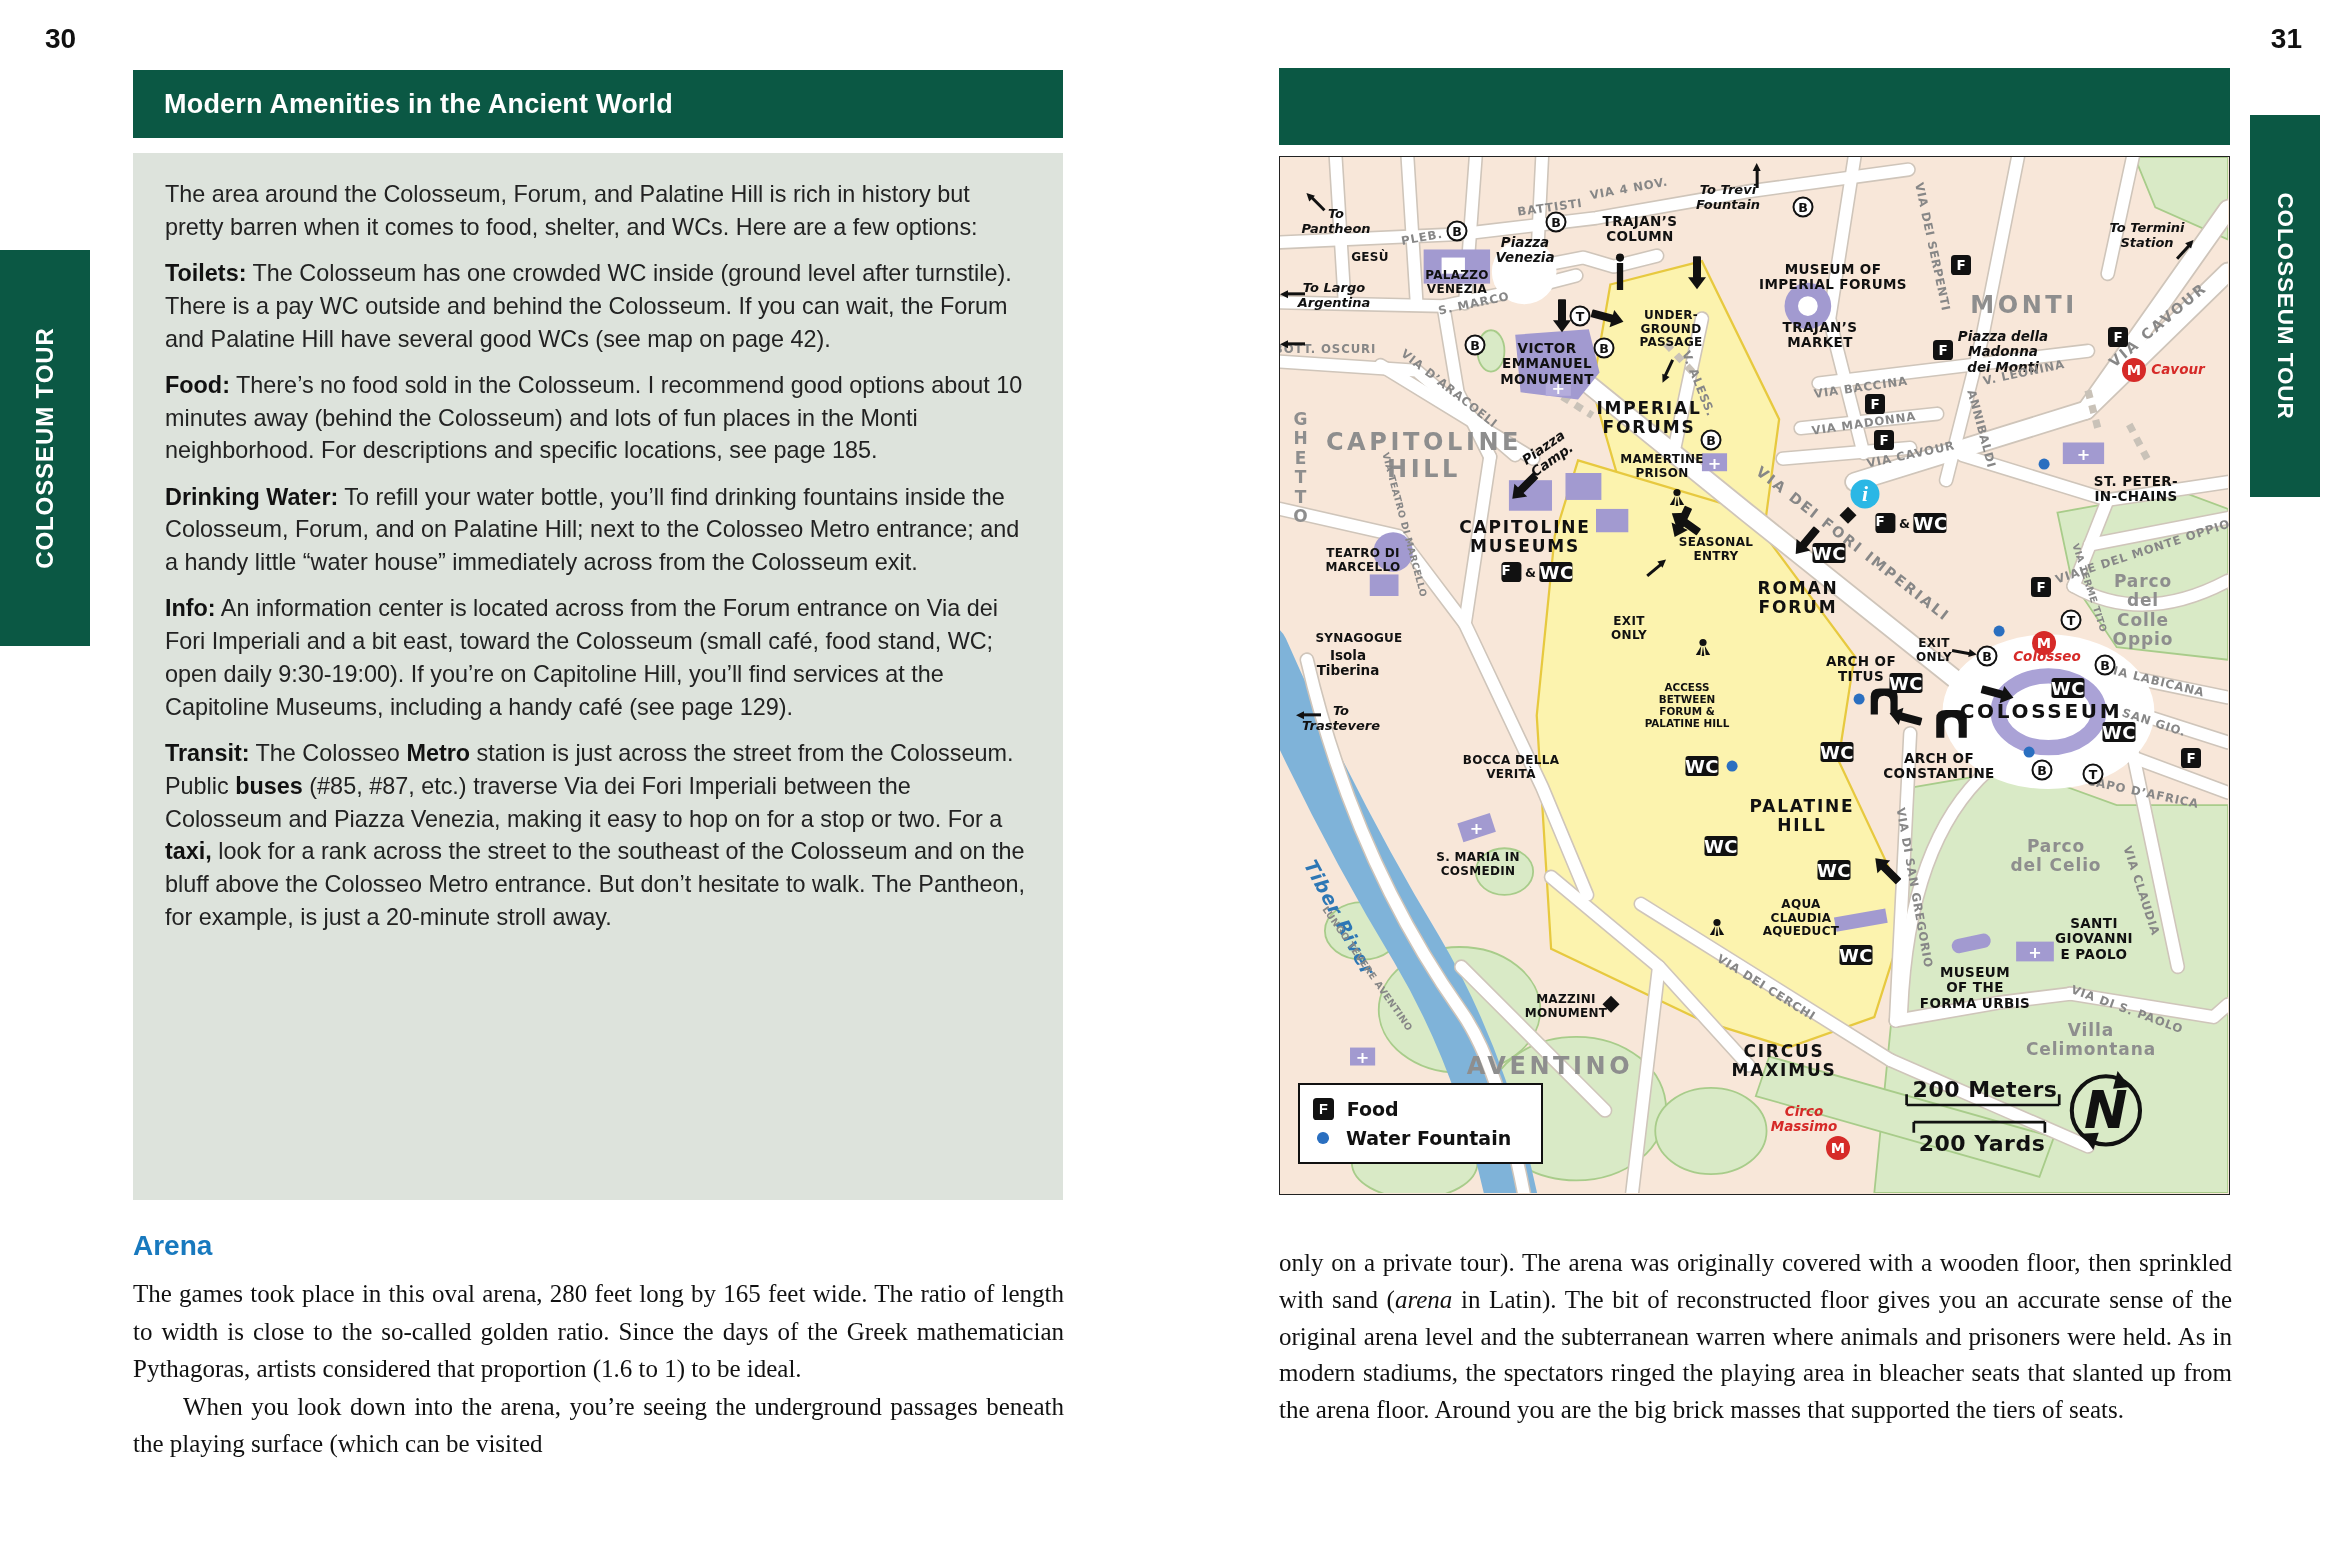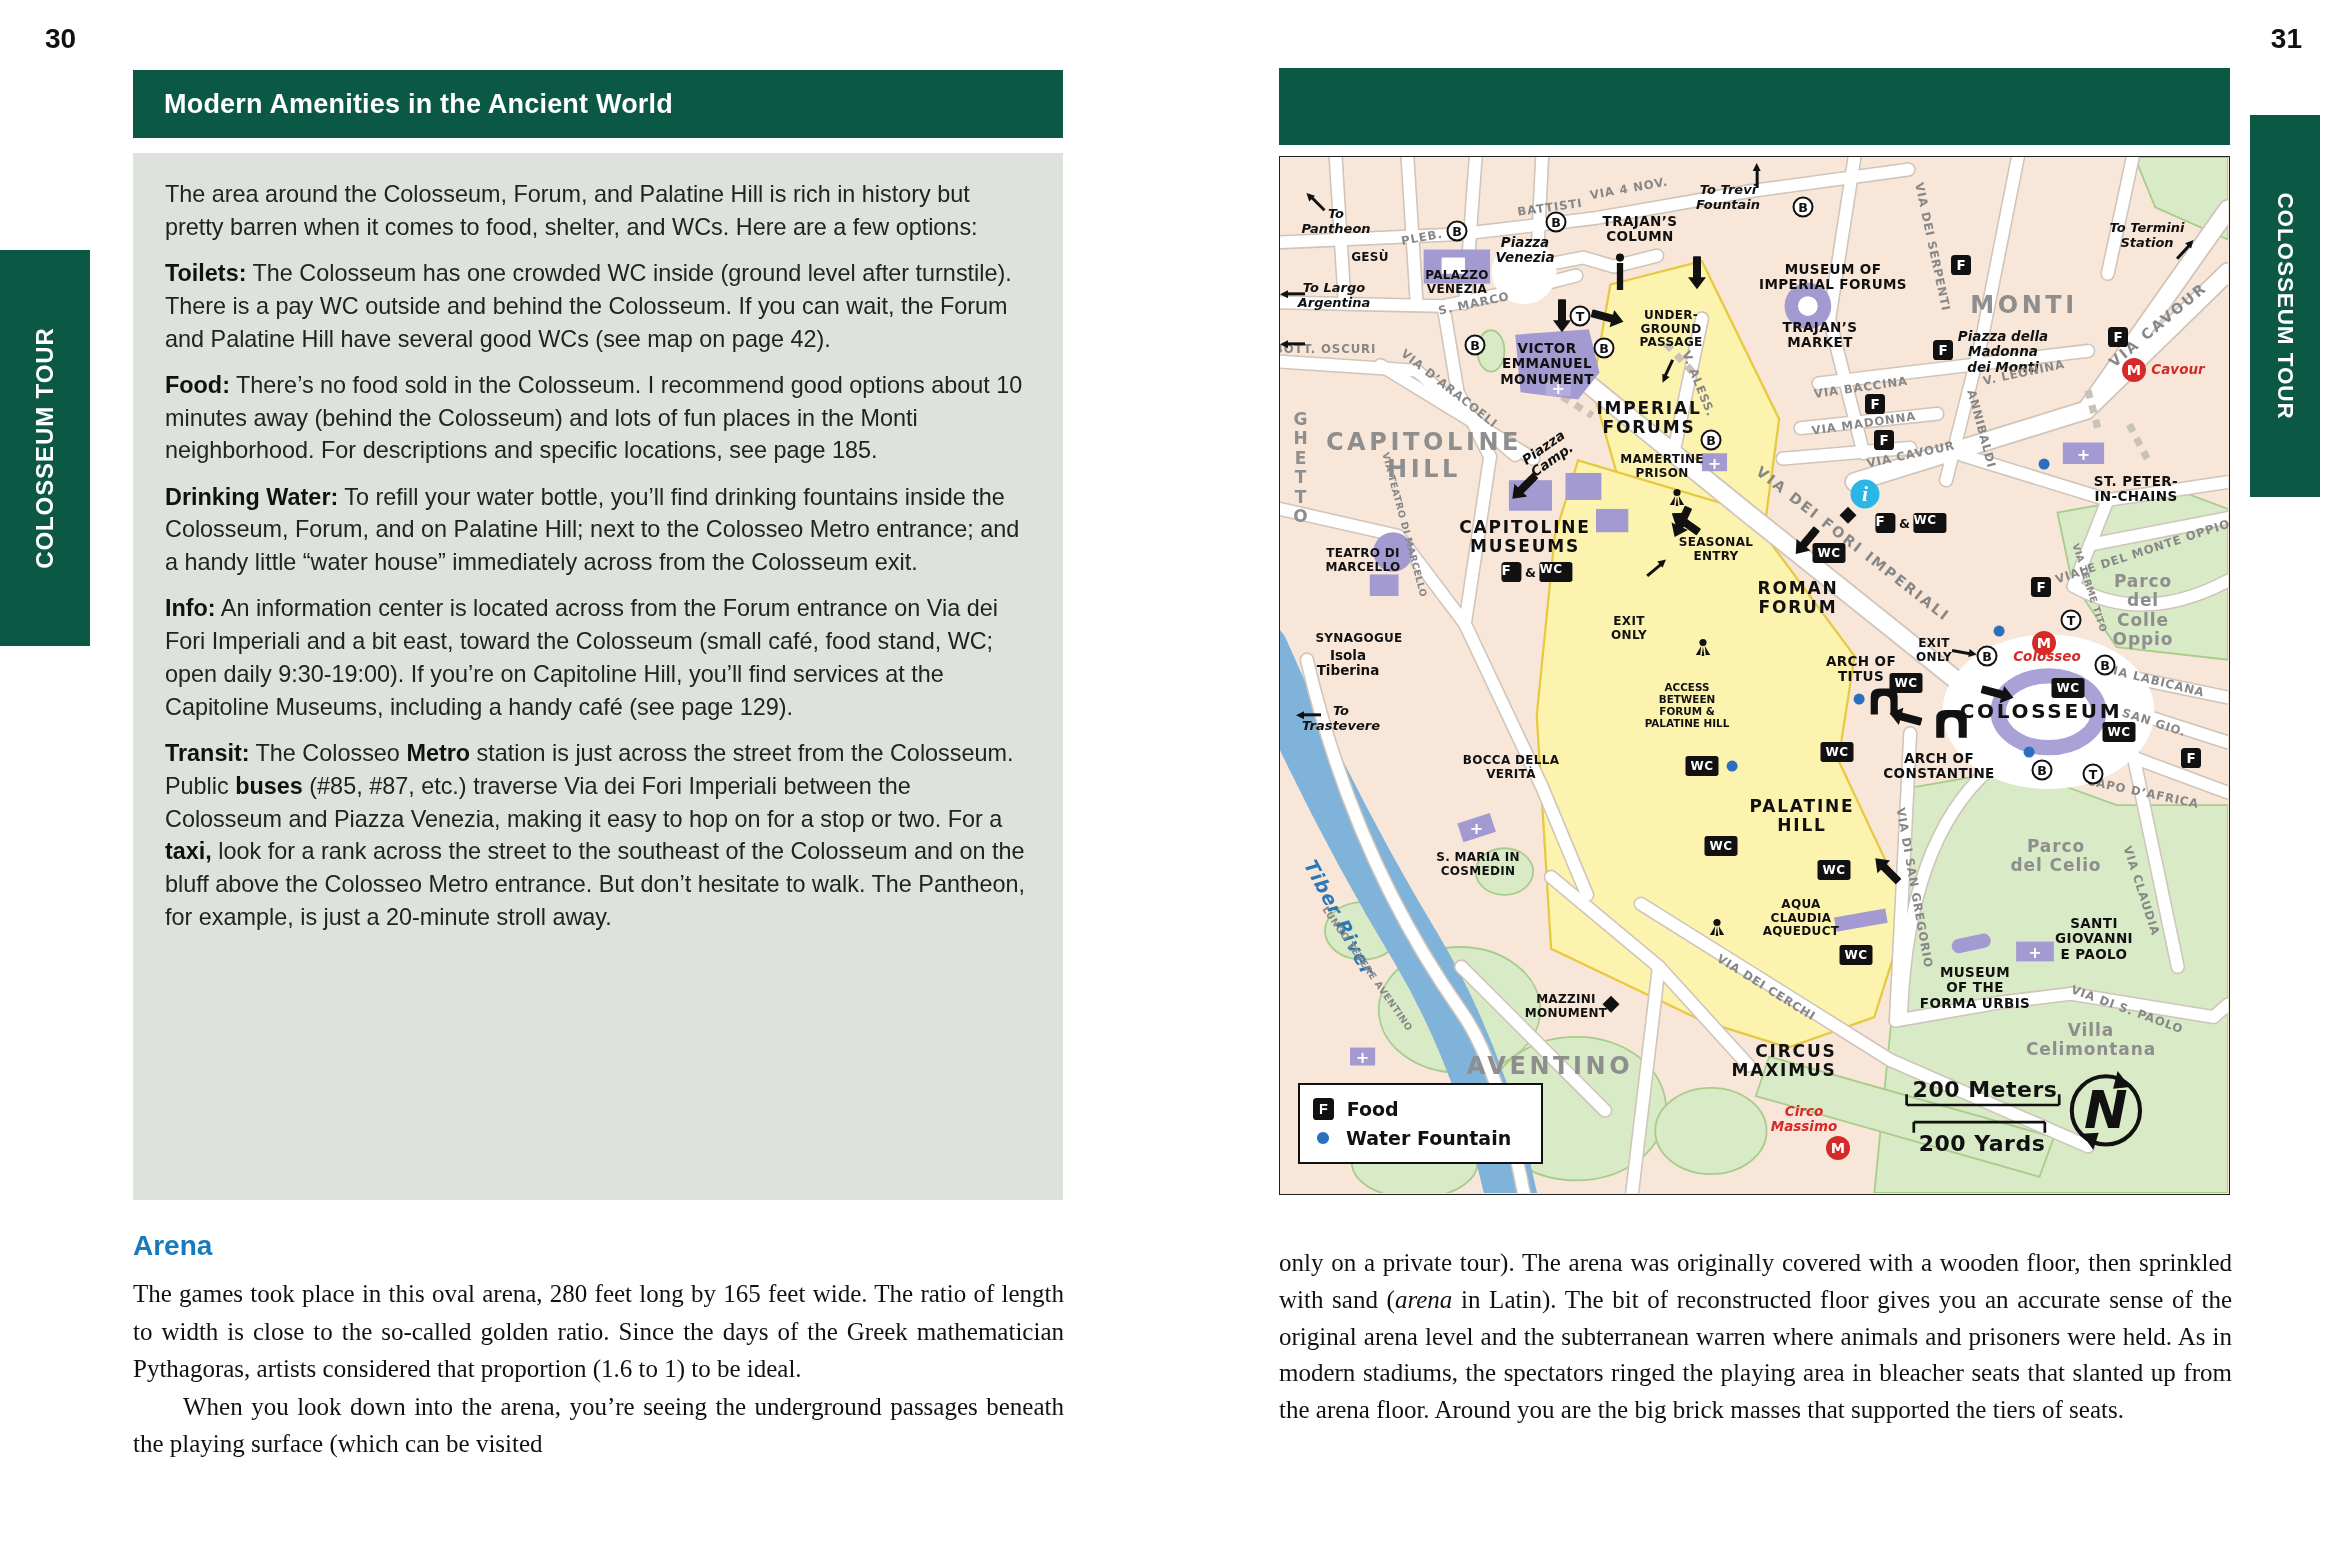--- a/index.html
+++ b/index.html
@@ -66,21 +66,21 @@
   .m-lbl.scale{font-size:22px;font-weight:700;letter-spacing:0.5px;white-space:nowrap}
 
   .mi{position:absolute;display:flex;align-items:center;justify-content:center;
       font-family:"DejaVu Sans",sans-serif}
   .mi-bus,.mi-tram{width:21px;height:21px;border:2.3px solid #111;border-radius:50%;background:#fff;
                    font-size:12.6px;font-weight:800;color:#111;box-sizing:border-box}
   .mi-metro{width:24px;height:24px;border-radius:50%;background:var(--map_red);color:#fff;font-size:14.4px;font-weight:800}
   .mi-info{width:29px;height:29px;border-radius:50%;background:var(--info_cyan);color:#fff;font-size:21.6px;font-weight:800;
            font-family:"Liberation Serif",serif;font-style:italic}
   .mi-food{width:20px;height:20px;background:#111;border-radius:3.6px;color:#fff;font-size:13.5px;font-weight:800}
-  .mi-wc{width:33px;height:20px;background:#111;border-radius:2.7px;color:#fff;font-size:12px;font-weight:800;letter-spacing:0.5px}
+  .mi-wc{width:33px;height:20px;background:#111;border-radius:2.7px;color:#fff;font-size:18px;font-weight:800;letter-spacing:0.5px}
   .mi-fwc{display:flex;align-items:center}
   .mi-fwc .amp{font-size:12.6px;font-weight:800;color:#111;margin:0 3.6px}
   .mi-dot{width:10.8px;height:10.8px;border-radius:50%;background:var(--fountain_blue)}
   .mi-dia{width:11.7px;height:11.7px;background:#111}
   .mi-arrow{width:21.6px;height:8px;background:#111;border-radius:0.9px;position:absolute}
   .mi-arrow::after{content:"";position:absolute;right:-11.7px;top:50%;transform:translateY(-50%);
                    border-left:12.6px solid #111;border-top:9px solid transparent;border-bottom:9px solid transparent}
   .mi-arrowsm{width:18px;height:2.7px;background:#111;position:absolute}
   .mi-arrowsm::after{content:"";position:absolute;right:-7.2px;top:50%;transform:translateY(-50%);
                      border-left:8px solid #111;border-top:4.5px solid transparent;border-bottom:4.5px solid transparent}
@@ -351,21 +351,21 @@
       <div class="m-lbl road" style="left: 874px; top: 566px; transform: translate(-50%, -50%) rotate(18deg);">SAN GIO.</div>
       <div class="m-lbl road" style="left: 863px; top: 636px; transform: translate(-50%, -50%) rotate(12deg);">CAPO
 D’AFRICA</div>
       <div class="m-lbl poi-lg" style="left: 522px; top: 659px; transform: translate(-50%, -50%);">PALATINE
 HILL</div>
       <div class="m-lbl poi-sm" style="left: 521px; top: 762px; transform: translate(-50%, -50%);">AQUA
 CLAUDIA
 AQUEDUCT</div>
       <div class="m-lbl road" style="left: 634px; top: 731px; transform: translate(-50%, -50%) rotate(80deg);">VIA DI SAN GREGORIO</div>
       <div class="m-lbl road" style="left: 486px; top: 831px; transform: translate(-50%, -50%) rotate(32deg);">VIA DEI CERCHI</div>
-      <div class="m-lbl poi-lg" style="left: 504px; top: 904px; transform: translate(-50%, -50%); text-align: right;">CIRCUS
+      <div class="m-lbl poi-lg" style="left: 504px; top: 904px; transform: translate(-50%, -50%);">CIRCUS
 MAXIMUS</div>
       <div class="m-lbl red" style="left: 524px; top: 962px; transform: translate(-50%, -50%);">Circo
 Massimo</div>
       <div class="m-lbl poi-sm" style="left: 83px; top: 404px; transform: translate(-50%, -50%);">TEATRO DI
 MARCELLO</div>
       <div class="m-lbl road-xs" style="left: 124px; top: 368px; transform: translate(-50%, -50%) rotate(75deg);">VIA TEATRO DI MARCELLO</div>
       <div class="m-lbl poi-sm" style="left: 79px; top: 465px; transform: translate(-50%, -50%); margin-top: 17px;">SYNAGOGUE</div>
       <div class="m-lbl poi-it" style="left: 68px; top: 506px; transform: translate(-50%, -50%);">Isola
 Tiberina</div>
       <div class="m-lbl dest" style="left: 61px; top: 562px; transform: translate(-50%, -50%);">To

